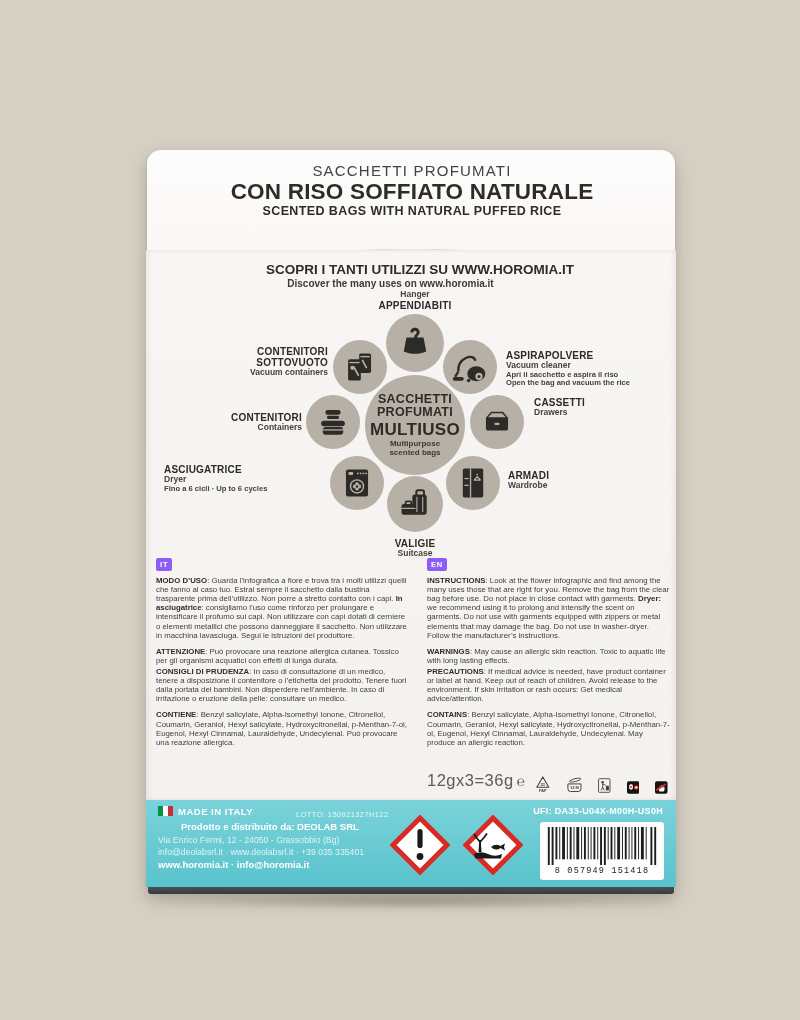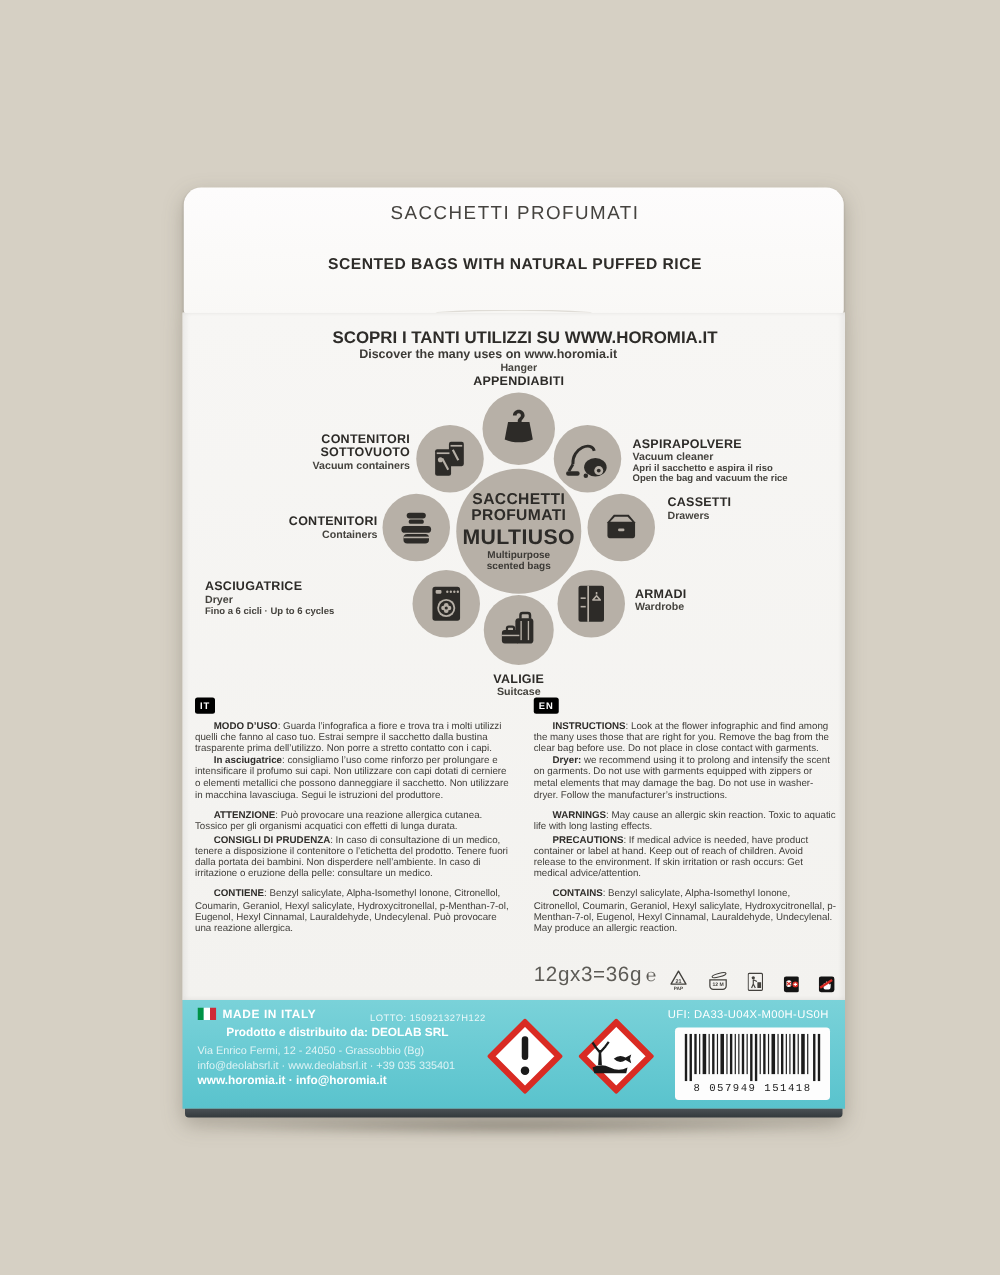--- a/index.html
+++ b/index.html
@@ -42,59 +42,60 @@
   .plabel .note{font-size:7.6px;font-weight:700;color:#45433e;}
   .lab-hanger{left:169px;top:140px;width:200px;text-align:center;}
   .lab-vacuumc{left:22px;top:196px;width:160px;text-align:right;}
   .lab-cleaner{left:360px;top:200px;width:162px;text-align:left;}
   .lab-containers{left:6px;top:262px;width:150px;text-align:right;}
   .lab-drawers{left:388px;top:247px;width:130px;text-align:left;}
   .lab-dryer{left:18px;top:314px;width:160px;text-align:left;}
   .lab-wardrobe{left:362px;top:320px;width:130px;text-align:left;}
   .lab-suitcase{left:169px;top:388px;width:200px;text-align:center;}
 
-  .lang-badge{position:absolute;background:#000000;color:#fff;font-size:7.5px;font-weight:800;letter-spacing:.8px;padding:2px 4px;border-radius:2px;}
+  .lang-badge{position:absolute;background:#8b5cf6;color:#fff;font-size:7.5px;font-weight:800;letter-spacing:.8px;padding:2px 4px;border-radius:2px;}
   .badge-it{left:10px;top:408px;}
   .badge-en{left:281px;top:408px;}
   .col{position:absolute;top:426px;font-size:7.8px;line-height:1.17;color:#403e3a;}
   .col-it{left:10px;width:252px;}
   .col-en{left:281px;width:243px;}
   .col p{margin:0 0 2px;}
   .col p.gap{margin-bottom:7px;}
-  .b{font-weight:700;color:#2f2d2a;margin-left:15px;}
+  .b{font-weight:700;color:#2f2d2a;}
 
   .weight{position:absolute;left:281px;top:621px;font-size:16.5px;color:#5d5b56;letter-spacing:.5px;}
   .weight .emark{font-size:14px;margin-left:3px;}
   .symbols{position:absolute;left:390px;top:619px;width:132px;display:flex;align-items:flex-end;gap:16px;}
   .sym-txt{fill:#43413d;font-family:"Liberation Sans",sans-serif;}
 
   .flag-row{position:absolute;left:12px;top:656px;display:flex;align-items:flex-start;gap:5px;}
   .made-in{color:#fff;font-size:9.5px;font-weight:800;letter-spacing:.5px;}
   .lotto{position:absolute;left:150px;top:660px;color:rgba(255,255,255,.85);font-size:7.5px;letter-spacing:.4px;}
-  .ufi{position:absolute;right:13px;top:656px;color:#fff;font-size:9px;font-weight:400;letter-spacing:.3px;}
+  .ufi{position:absolute;right:13px;top:656px;color:#fff;font-size:9px;font-weight:700;letter-spacing:.3px;}
   .addr{position:absolute;left:12px;top:672px;line-height:1.0;}
   .addr .l1{font-size:9.5px;font-weight:800;color:#fff;margin-bottom:4px;padding-left:23px;}
   .addr .l2,.addr .l3{font-size:8.7px;color:rgba(255,255,255,.78);margin-bottom:3.5px;}
   .addr .l4{font-size:9.5px;font-weight:800;color:#fff;}
   .ghs{position:absolute;top:665px;}
   .ghs-1{left:244px;}
   .ghs-2{left:317px;}
   .barcode-plate{position:absolute;left:394px;top:672px;width:124px;height:58px;background:#fdfdfd;border-radius:3px;display:flex;flex-direction:column;align-items:center;padding-top:5px;box-sizing:border-box;}
   .barcode-digits{font-size:8.5px;color:#1d1d1d;letter-spacing:1.2px;margin-top:1px;font-family:"Liberation Mono","DejaVu Sans Mono",monospace;}
 </style>
 </head>
 <body>
 
 <div class="stage">
   <div class="ground-shadow"></div>
 
   <div class="package">
 
     <div class="flap">
       <div class="kicker">SACCHETTI PROFUMATI</div>
+      <div class="title">CON RISO SOFFIATO NATURALE</div>
       <div class="subtitle">SCENTED BAGS WITH NATURAL PUFFED RICE</div>
     </div>
     <div class="flap-notch">
       <svg width="154" height="10" viewBox="0 0 154 10">
           <path d="M2 9 L16 2 Q77 -2 138 2 L152 9" fill="#f7f6f3" stroke="#dfdcd6" stroke-width="1"></path>
         </svg>
     </div>
 
     <div class="panel"></div>
 

